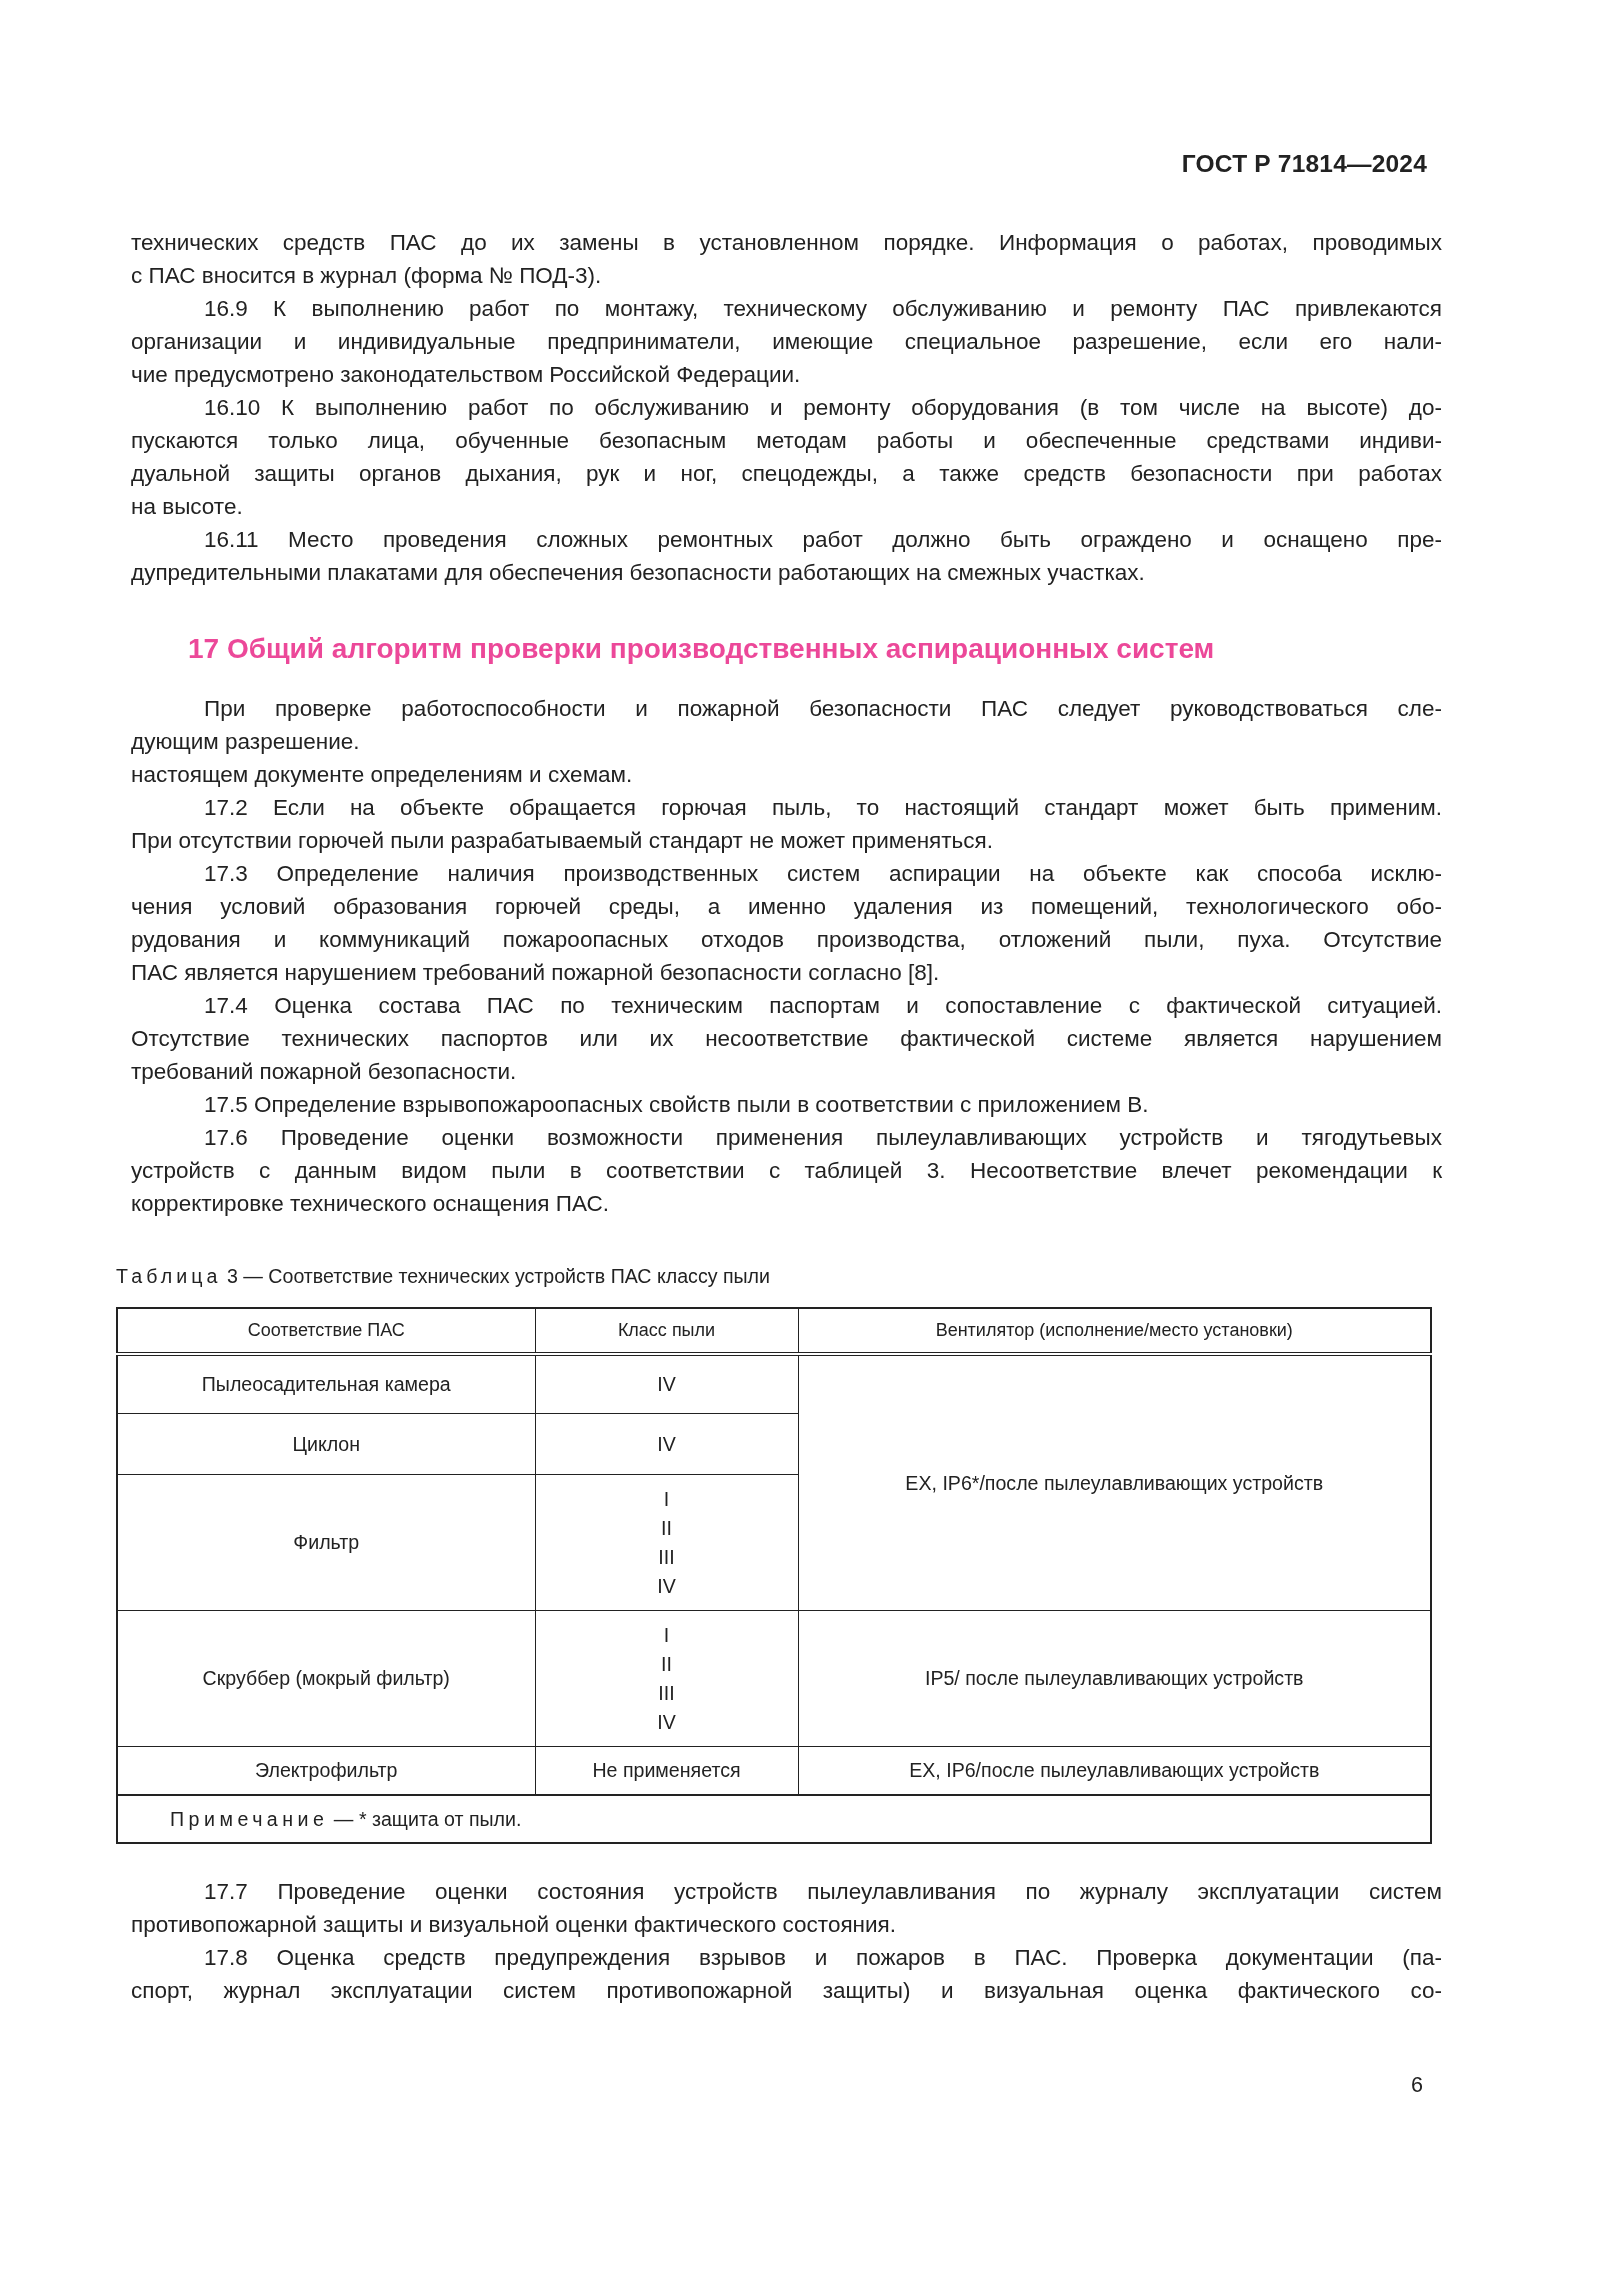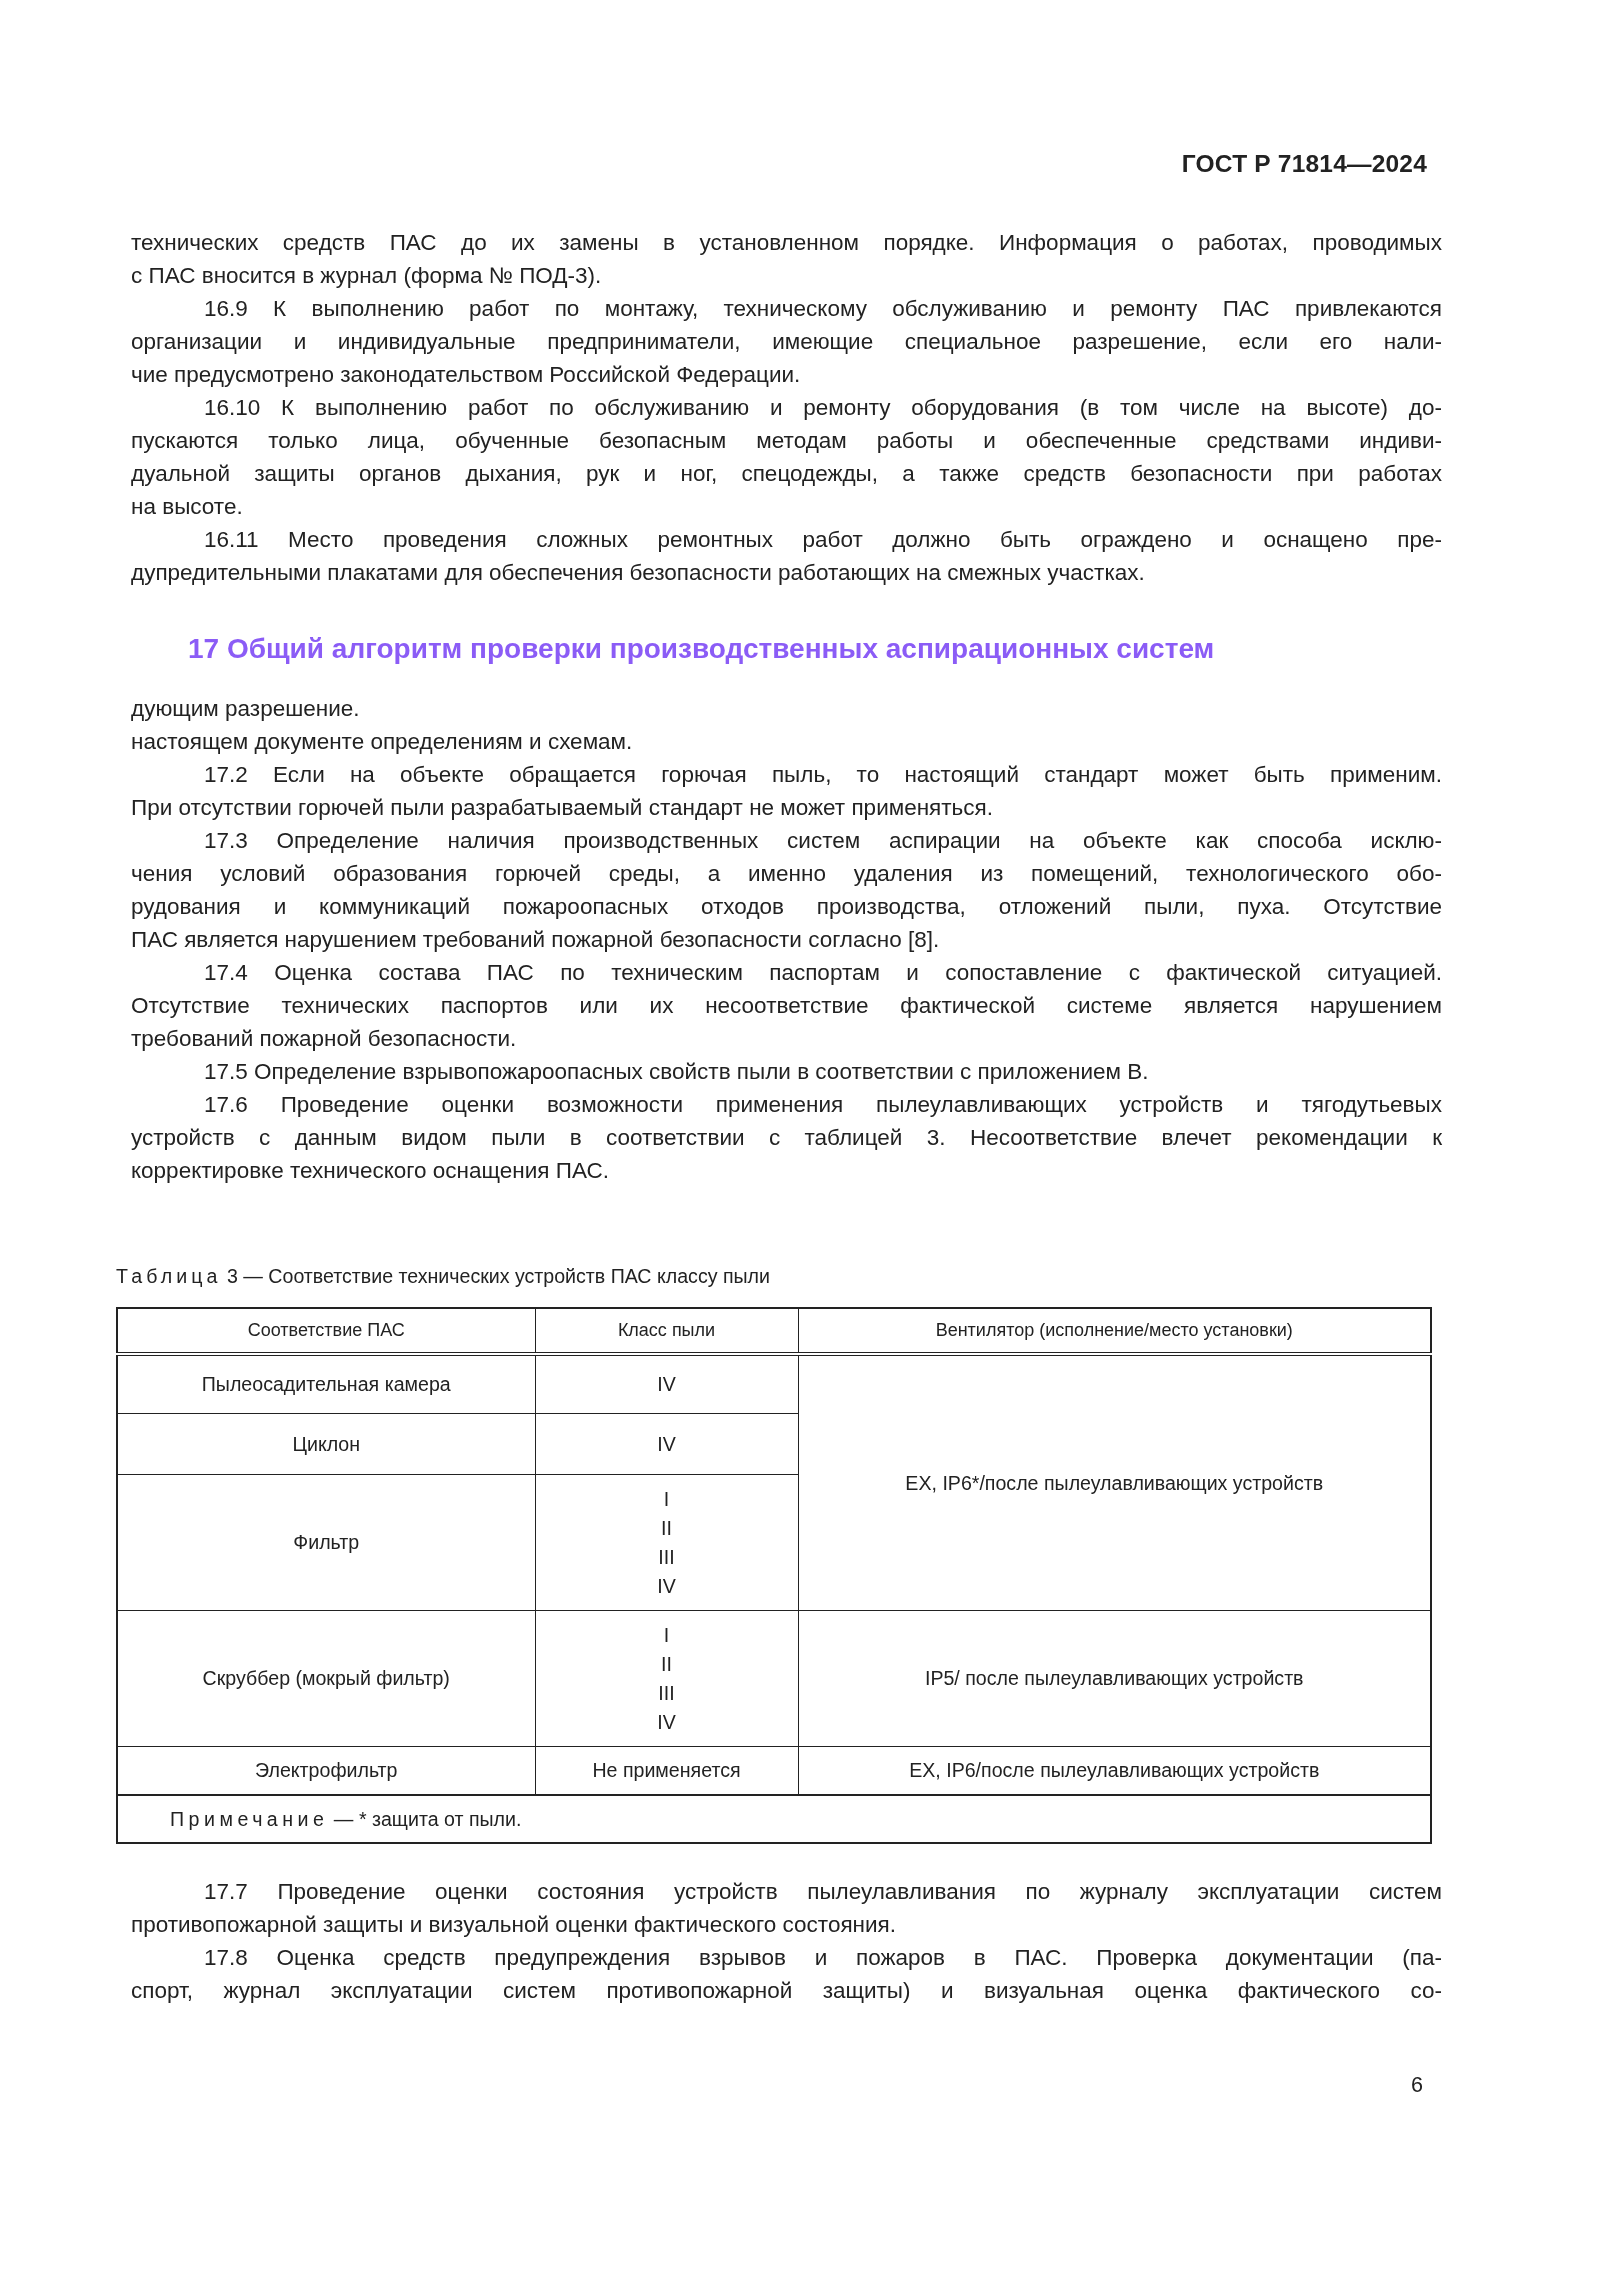--- a/index.html
+++ b/index.html
@@ -4,21 +4,21 @@
 <style>
   html, body { margin: 0; padding: 0; background: #ffffff; }
   body { width: 1621px; height: 2293px; position: relative; overflow: hidden;
          font-family: "Liberation Sans", sans-serif; color: #222222; }
   .abs { position: absolute; }
   .doc-header { right: 194px; top: 149px; font-weight: bold; font-size: 24.5px; line-height: 29px; letter-spacing: 0.2px; }
   .body-block { left: 116px; width: 1311px; font-size: 22.5px; line-height: 33px; margin-left: 15px; }
   .line { white-space: nowrap; text-align: justify; text-align-last: justify; }
   .line.last { text-align: center; text-align-last: left; }
   .line.indent { padding-left: 73px; }
-  .section-heading { left: 188px; top: 631px; font-weight: bold; font-size: 28px; line-height: 35px; white-space: nowrap; color: #8b5cf6; }
+  .section-heading { left: 188px; top: 631px; font-weight: bold; font-size: 28px; line-height: 35px; white-space: nowrap; color: #ec4899; }
   .caption { left: 116px; top: 1263px; font-size: 19.6px; line-height: 27.4px; white-space: nowrap; }
   .caption .spaced { letter-spacing: 4.1px; }
   table.spec { position: absolute; left: 116px; top: 1307px; width: 1313px; border-collapse: collapse;
                font-size: 19.6px; table-layout: fixed; border: 2.5px solid #222; }
   table.spec td, table.spec th { border: 1.6px solid #222; text-align: center; vertical-align: middle; padding: 0; font-weight: normal; }
   table.spec th { font-size: 18px; height: 43px; border-bottom: 4.9px double #222; }
   table.spec td.numerals div { line-height: 29px; }
   tr.r1 td { height: 57px; }
   tr.r2 td { height: 60px; }
   tr.r3 td { height: 135px; }
@@ -43,20 +43,21 @@
     <div class="line">пускаются только лица, обученные безопасным методам работы и обеспеченные средствами индиви-</div>
     <div class="line">дуальной защиты органов дыхания, рук и ног, спецодежды, а также средств безопасности при работах</div>
     <div class="line last">на высоте.</div>
     <div class="line indent">16.11 Место проведения сложных ремонтных работ должно быть ограждено и оснащено пре-</div>
     <div class="line last">дупредительными плакатами для обеспечения безопасности работающих на смежных участках.</div>
   </div>
 
 <div class="abs section-heading">17 Общий алгоритм проверки производственных аспирационных систем</div>
 
 <div class="abs body-block" style="top:692px;">
+    <div class="line indent">При проверке работоспособности и пожарной безопасности ПАС следует руководствоваться сле-</div>
     <div class="line last">дующим разрешение.</div>
     <div class="line last">настоящем документе определениям и схемам.</div>
     <div class="line indent">17.2 Если на объекте обращается горючая пыль, то настоящий стандарт может быть применим.</div>
     <div class="line last">При отсутствии горючей пыли разрабатываемый стандарт не может применяться.</div>
     <div class="line indent">17.3 Определение наличия производственных систем аспирации на объекте как способа исклю-</div>
     <div class="line">чения условий образования горючей среды, а именно удаления из помещений, технологического обо-</div>
     <div class="line">рудования и коммуникаций пожароопасных отходов производства, отложений пыли, пуха. Отсутствие</div>
     <div class="line last">ПАС является нарушением требований пожарной безопасности согласно [8].</div>
     <div class="line indent">17.4 Оценка состава ПАС по техническим паспортам и сопоставление с фактической ситуацией.</div>
     <div class="line">Отсутствие технических паспортов или их несоответствие фактической системе является нарушением</div>

